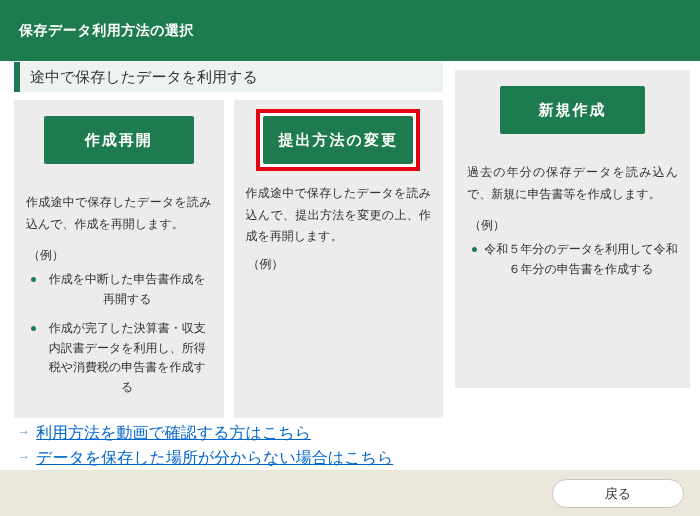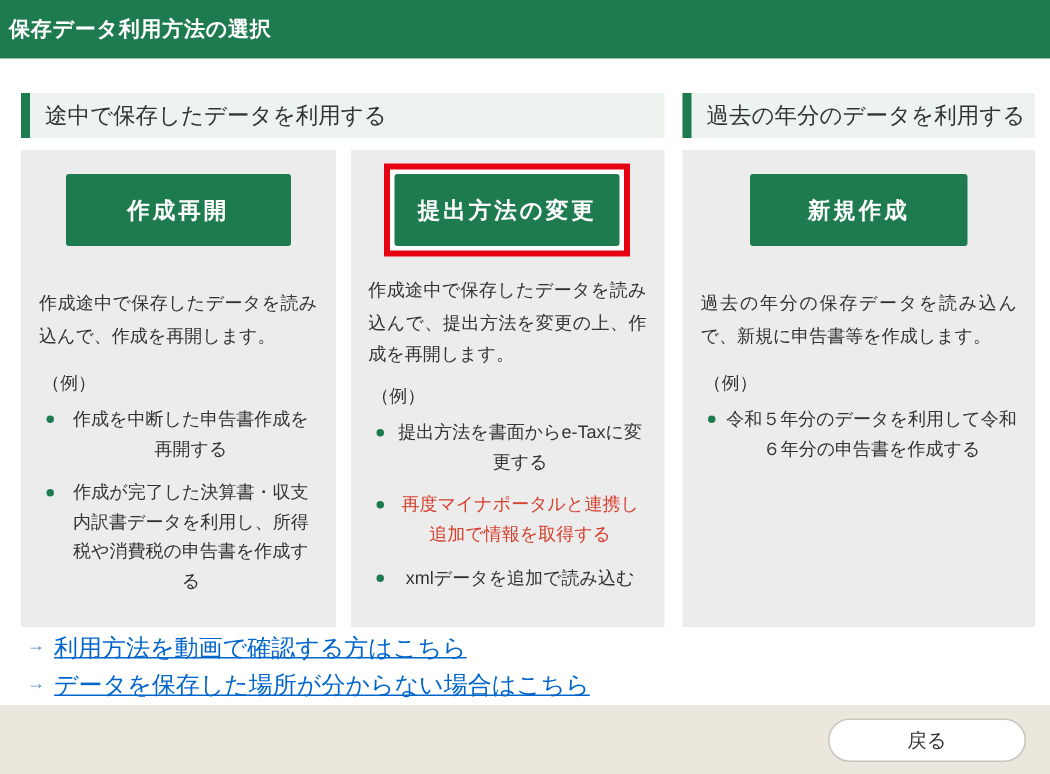--- a/index.html
+++ b/index.html
@@ -15,24 +15,24 @@
   * { margin: 0; padding: 0; box-sizing: border-box; }
   html, body { width: 700px; height: 516px; }
   body {
     font-family: "Liberation Sans", "DejaVu Sans", sans-serif;
     background: #ffffff;
     color: var(--text-color);
     position: relative;
     overflow: hidden;
   }
   .page-header {
-    position: absolute; top: 0; left: 0; width: 700px; height: 39px;
+    position: absolute; top: 0; left: 0; width: 700px; height: 61px;
     background: var(--brand-green);
     display: flex; align-items: center;
-    padding-left: 6px;
+    padding-left: 19px;
   }
   .page-title {
     color: #ffffff; font-size: 14px; font-weight: bold; letter-spacing: .5px;
   }
   .col-left { position: absolute; top: 62px; left: 14px; width: 429px; }
   .col-right { position: absolute; top: 62px; left: 455px; width: 235px; }
   .section-heading {
     height: 30px; background: var(--heading-bg);
     border-left: 6px solid var(--brand-green);
     display: flex; align-items: center;
@@ -131,34 +131,26 @@
         <li>作成が完了した決算書・収支内訳書データを利用し、所得税や消費税の申告書を作成する</li>
       </ul>
     </div>
 
     <div class="card">
       <div class="highlight-box">
         <button class="cta-button">提出方法の変更</button>
       </div>
       <p class="card-description" style="margin-top:12px;">作成途中で保存したデータを読み込んで、提出方法を変更の上、作成を再開します。</p>
       <p class="example-label" style="margin-top:8px;">（例）</p>
-      <ul class="example-list">
-        <li>提出方法を書面からe-Taxに変更する</li>
-        <li class="alert">再度マイナポータルと連携し追加で情報を取得する</li>
-        <li>xmlデータを追加で読み込む</li>
-      </ul>
     </div>
 
   </div>
 </div>
 
 <div class="col-right">
-  <div class="section-heading">
-    <span>過去の年分のデータを利用する</span>
-  </div>
   <div class="card">
     <button class="cta-button" style="width:145px;">新規作成</button>
     <p class="card-description">過去の年分の保存データを読み込んで、新規に申告書等を作成します。</p>
     <p class="example-label">（例）</p>
     <ul class="example-list">
       <li>令和５年分のデータを利用して令和６年分の申告書を作成する</li>
     </ul>
   </div>
 </div>
 

